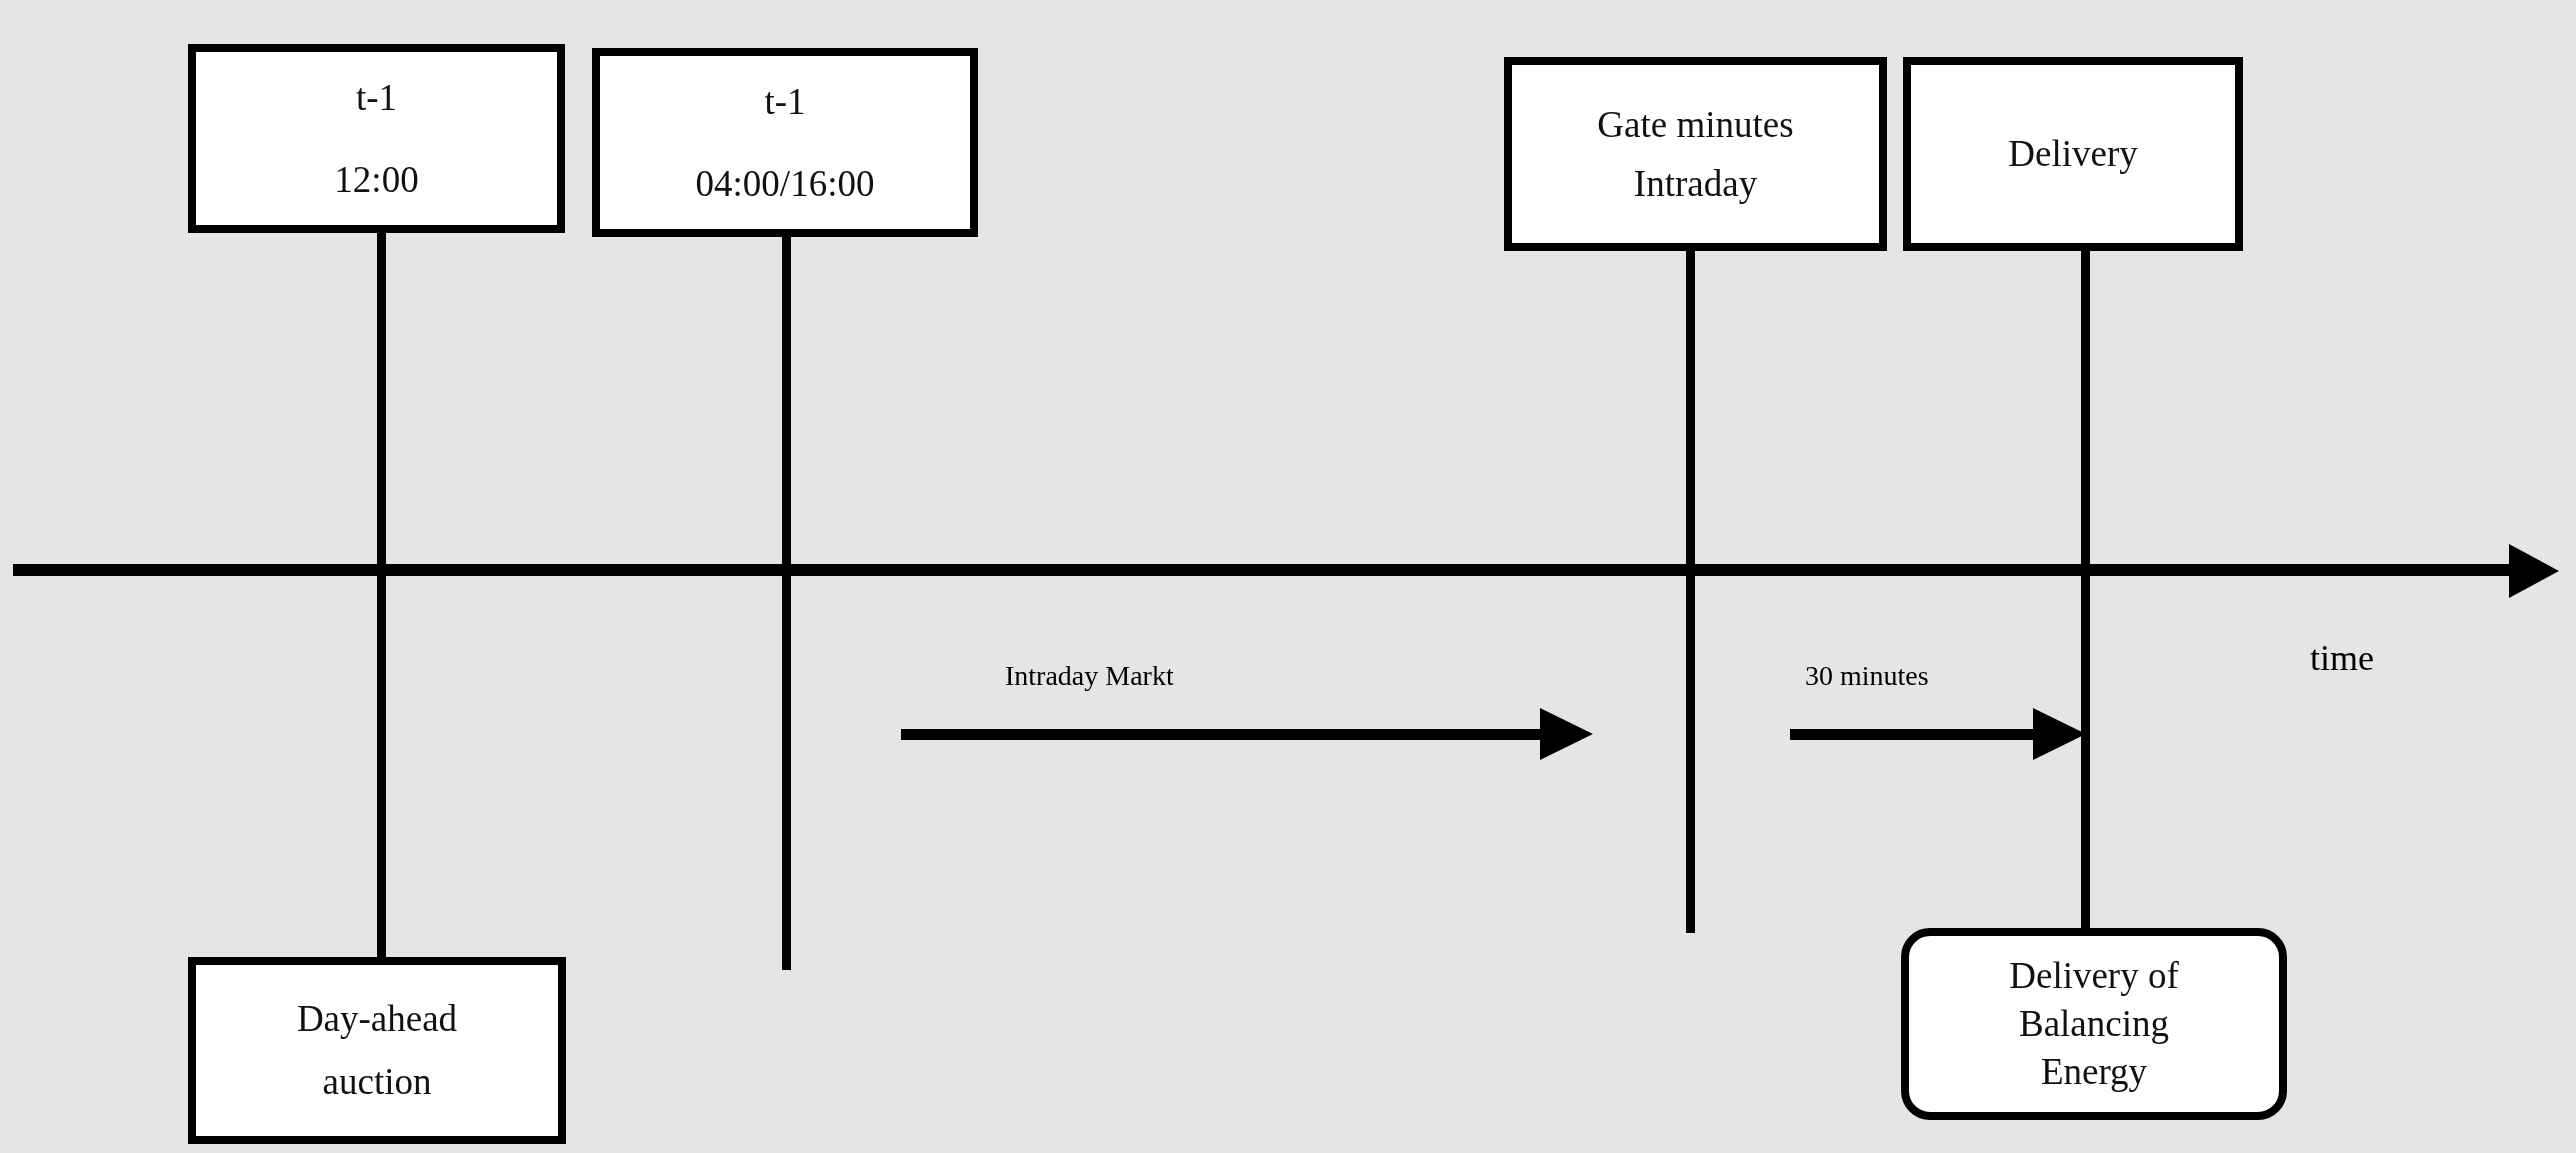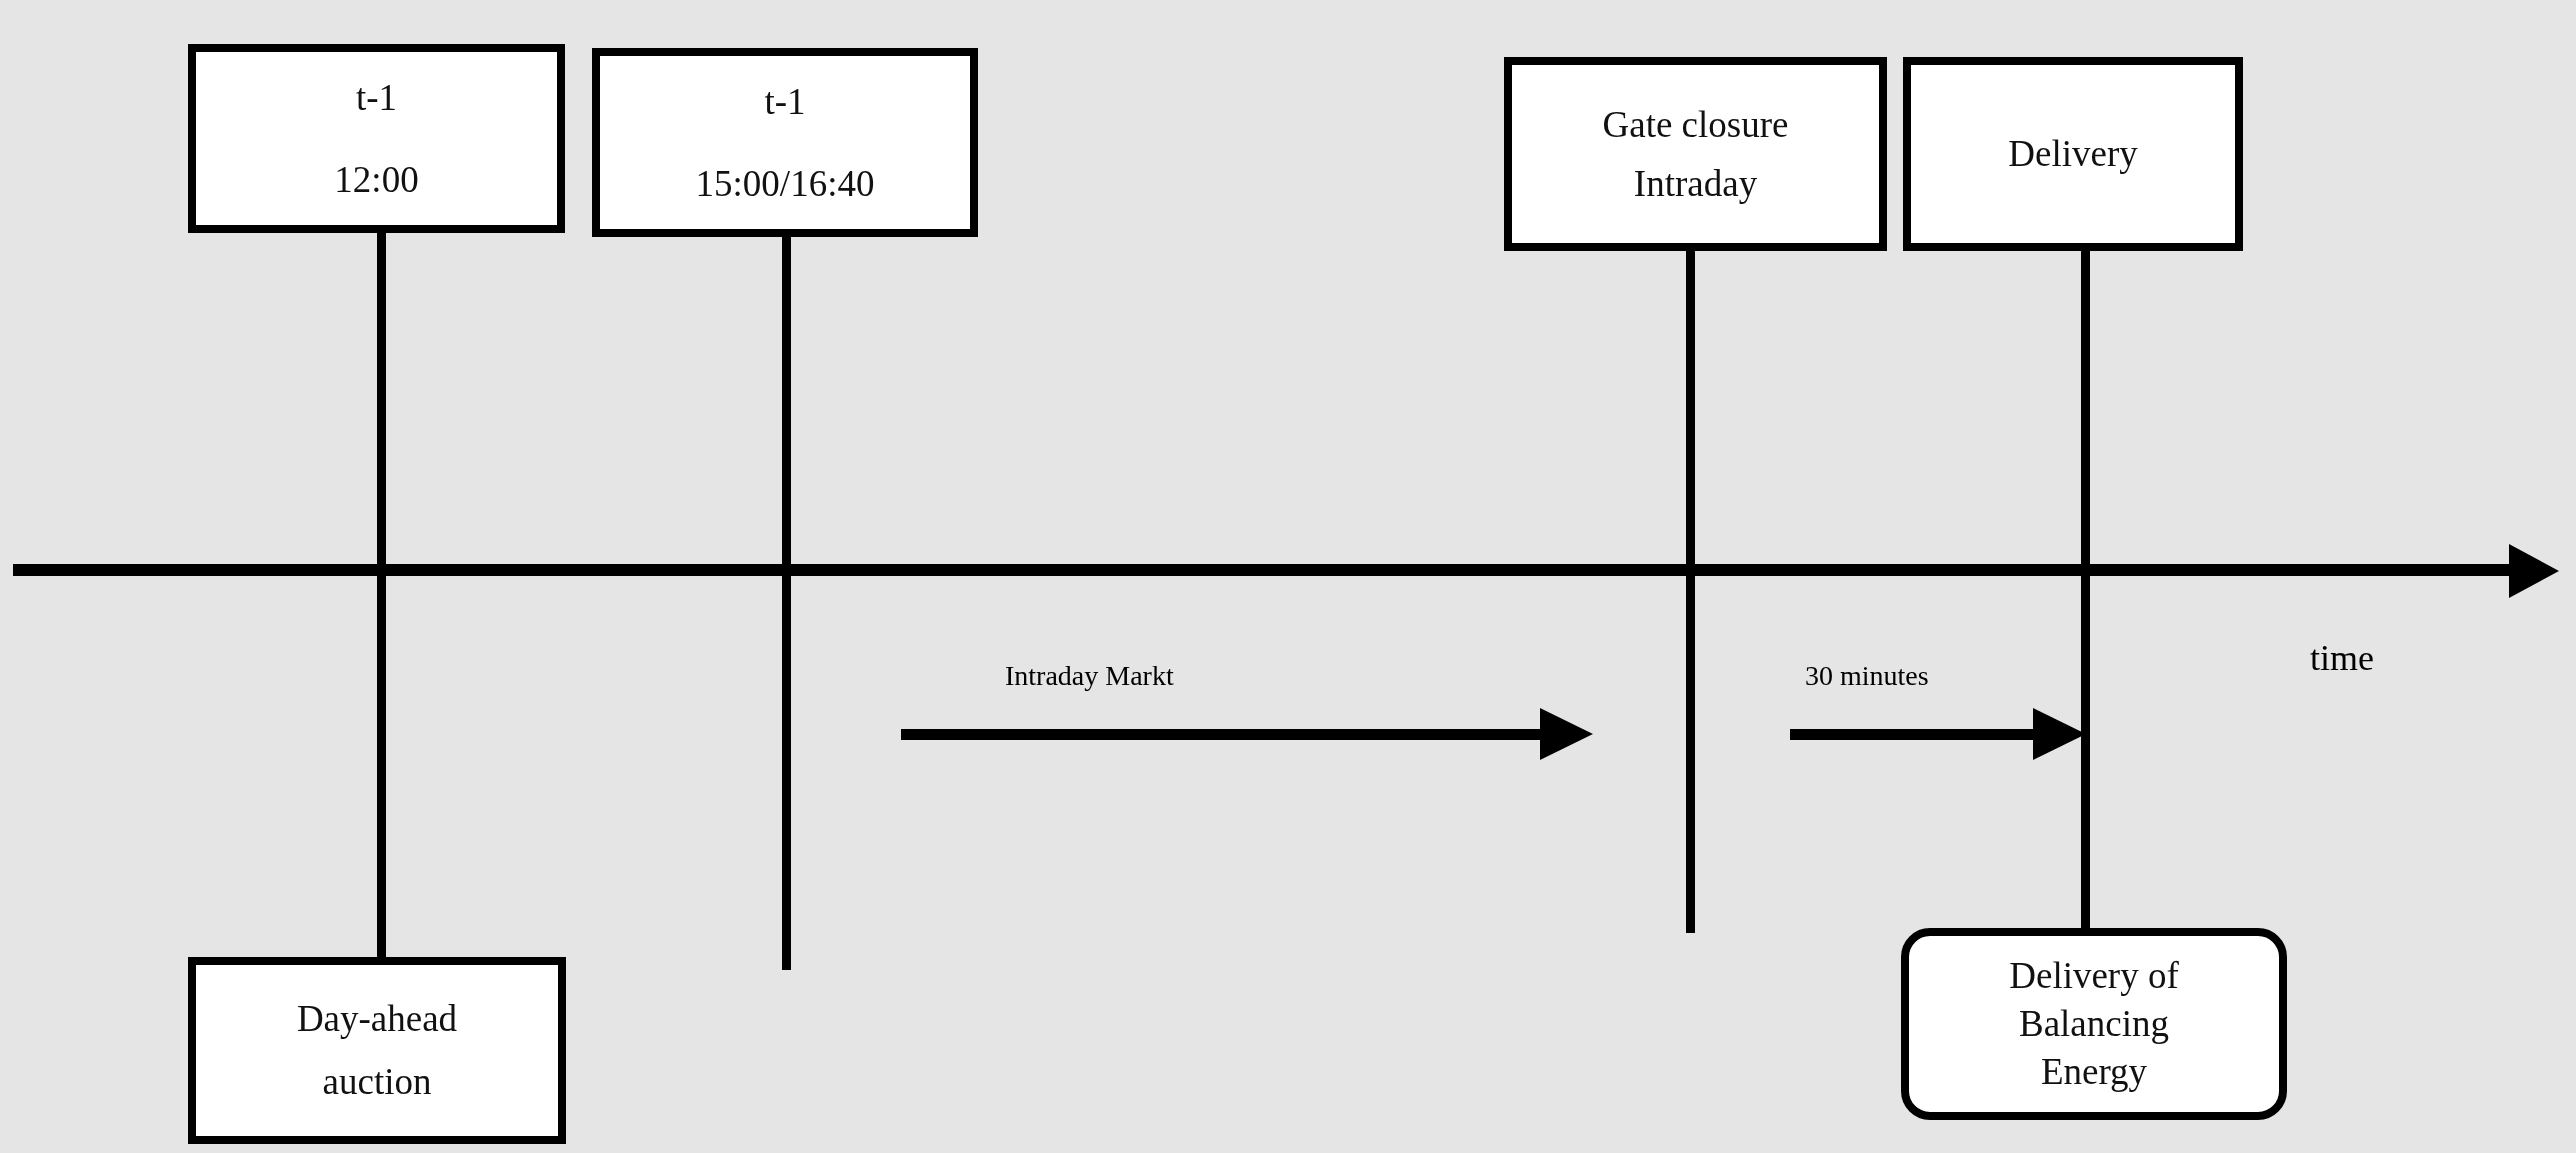--- a/index.html
+++ b/index.html
@@ -131,25 +131,25 @@
 
 <div id="canvas">
 
   <div class="ev-box" id="box-day-ahead-time">
     <span class="ln">t-1</span>
     <span class="ln">12:00</span>
   </div>
 
   <div class="ev-box" id="box-intraday-time">
     <span class="ln">t-1</span>
-    <span class="ln">15:00/16:40</span>
+    <span class="ln">04:00/16:00</span>
   </div>
 
   <div class="ev-box" id="box-gate-closure">
-    <span class="ln">Gate closure</span>
+    <span class="ln">Gate minutes</span>
     <span class="ln">Intraday</span>
   </div>
 
   <div class="ev-box" id="box-delivery">
     <span class="ln">Delivery</span>
   </div>
 
   <div class="ev-box" id="box-day-ahead-auction">
     <span class="ln">Day-ahead</span>
     <span class="ln">auction</span>

